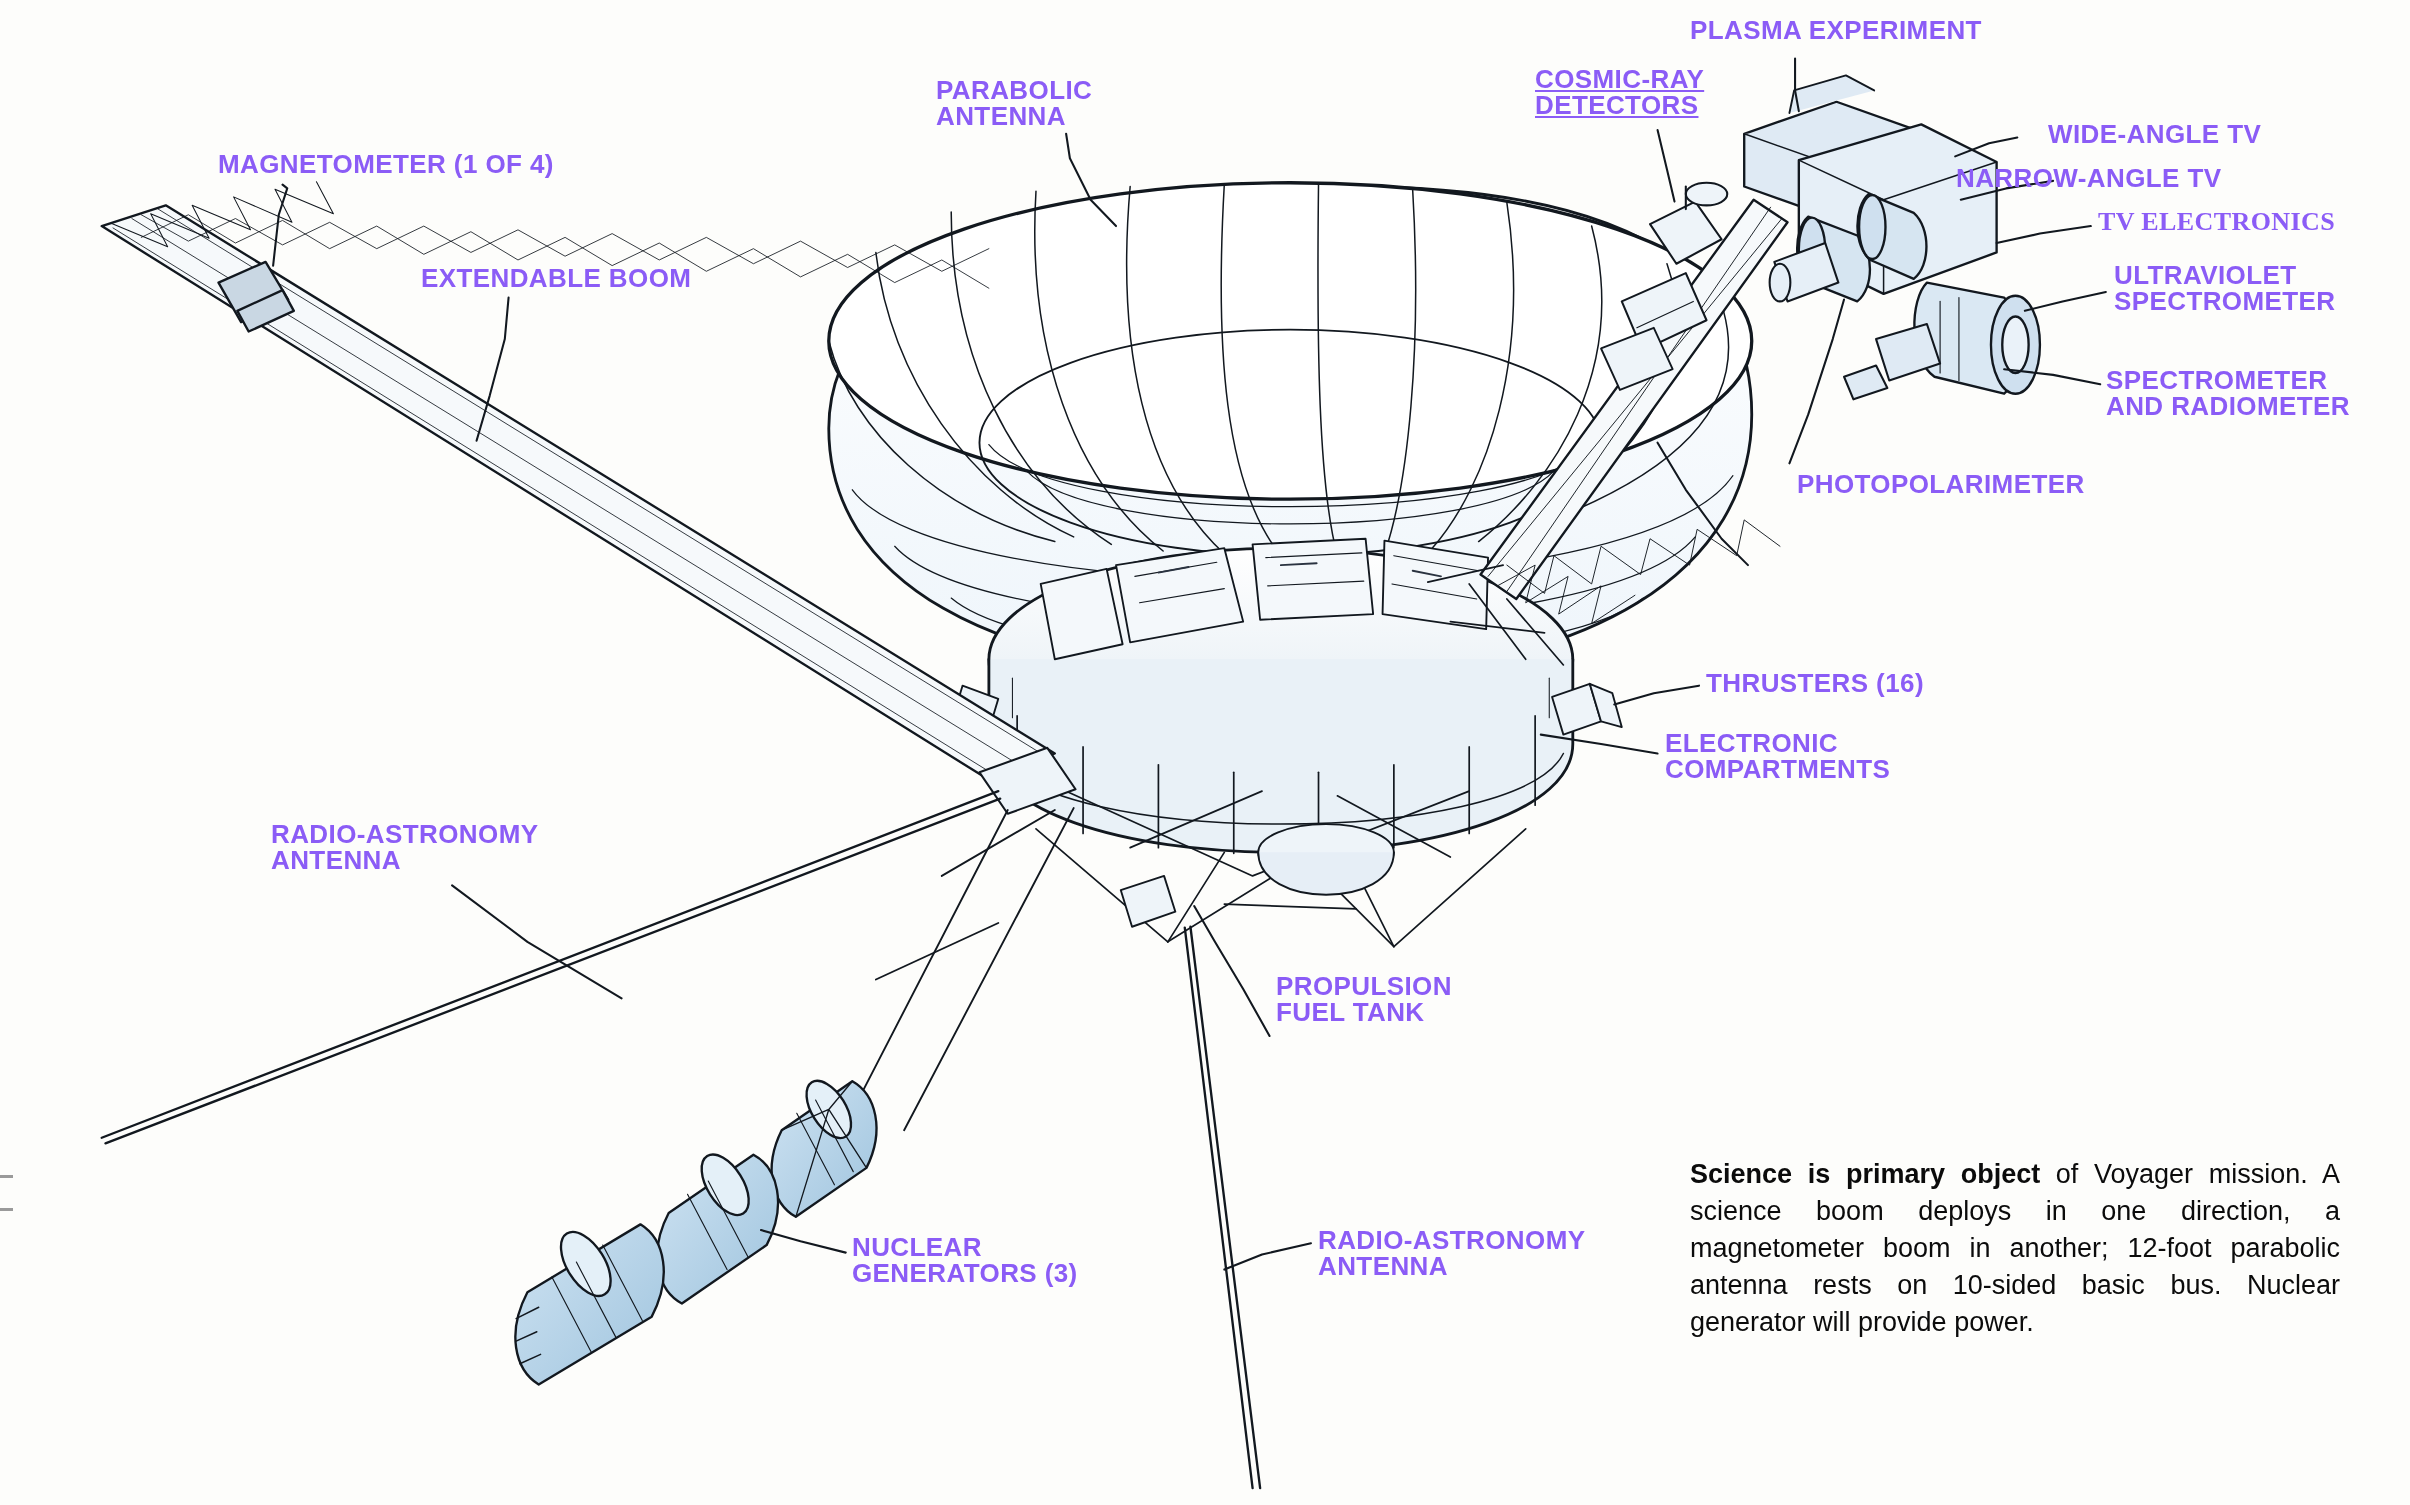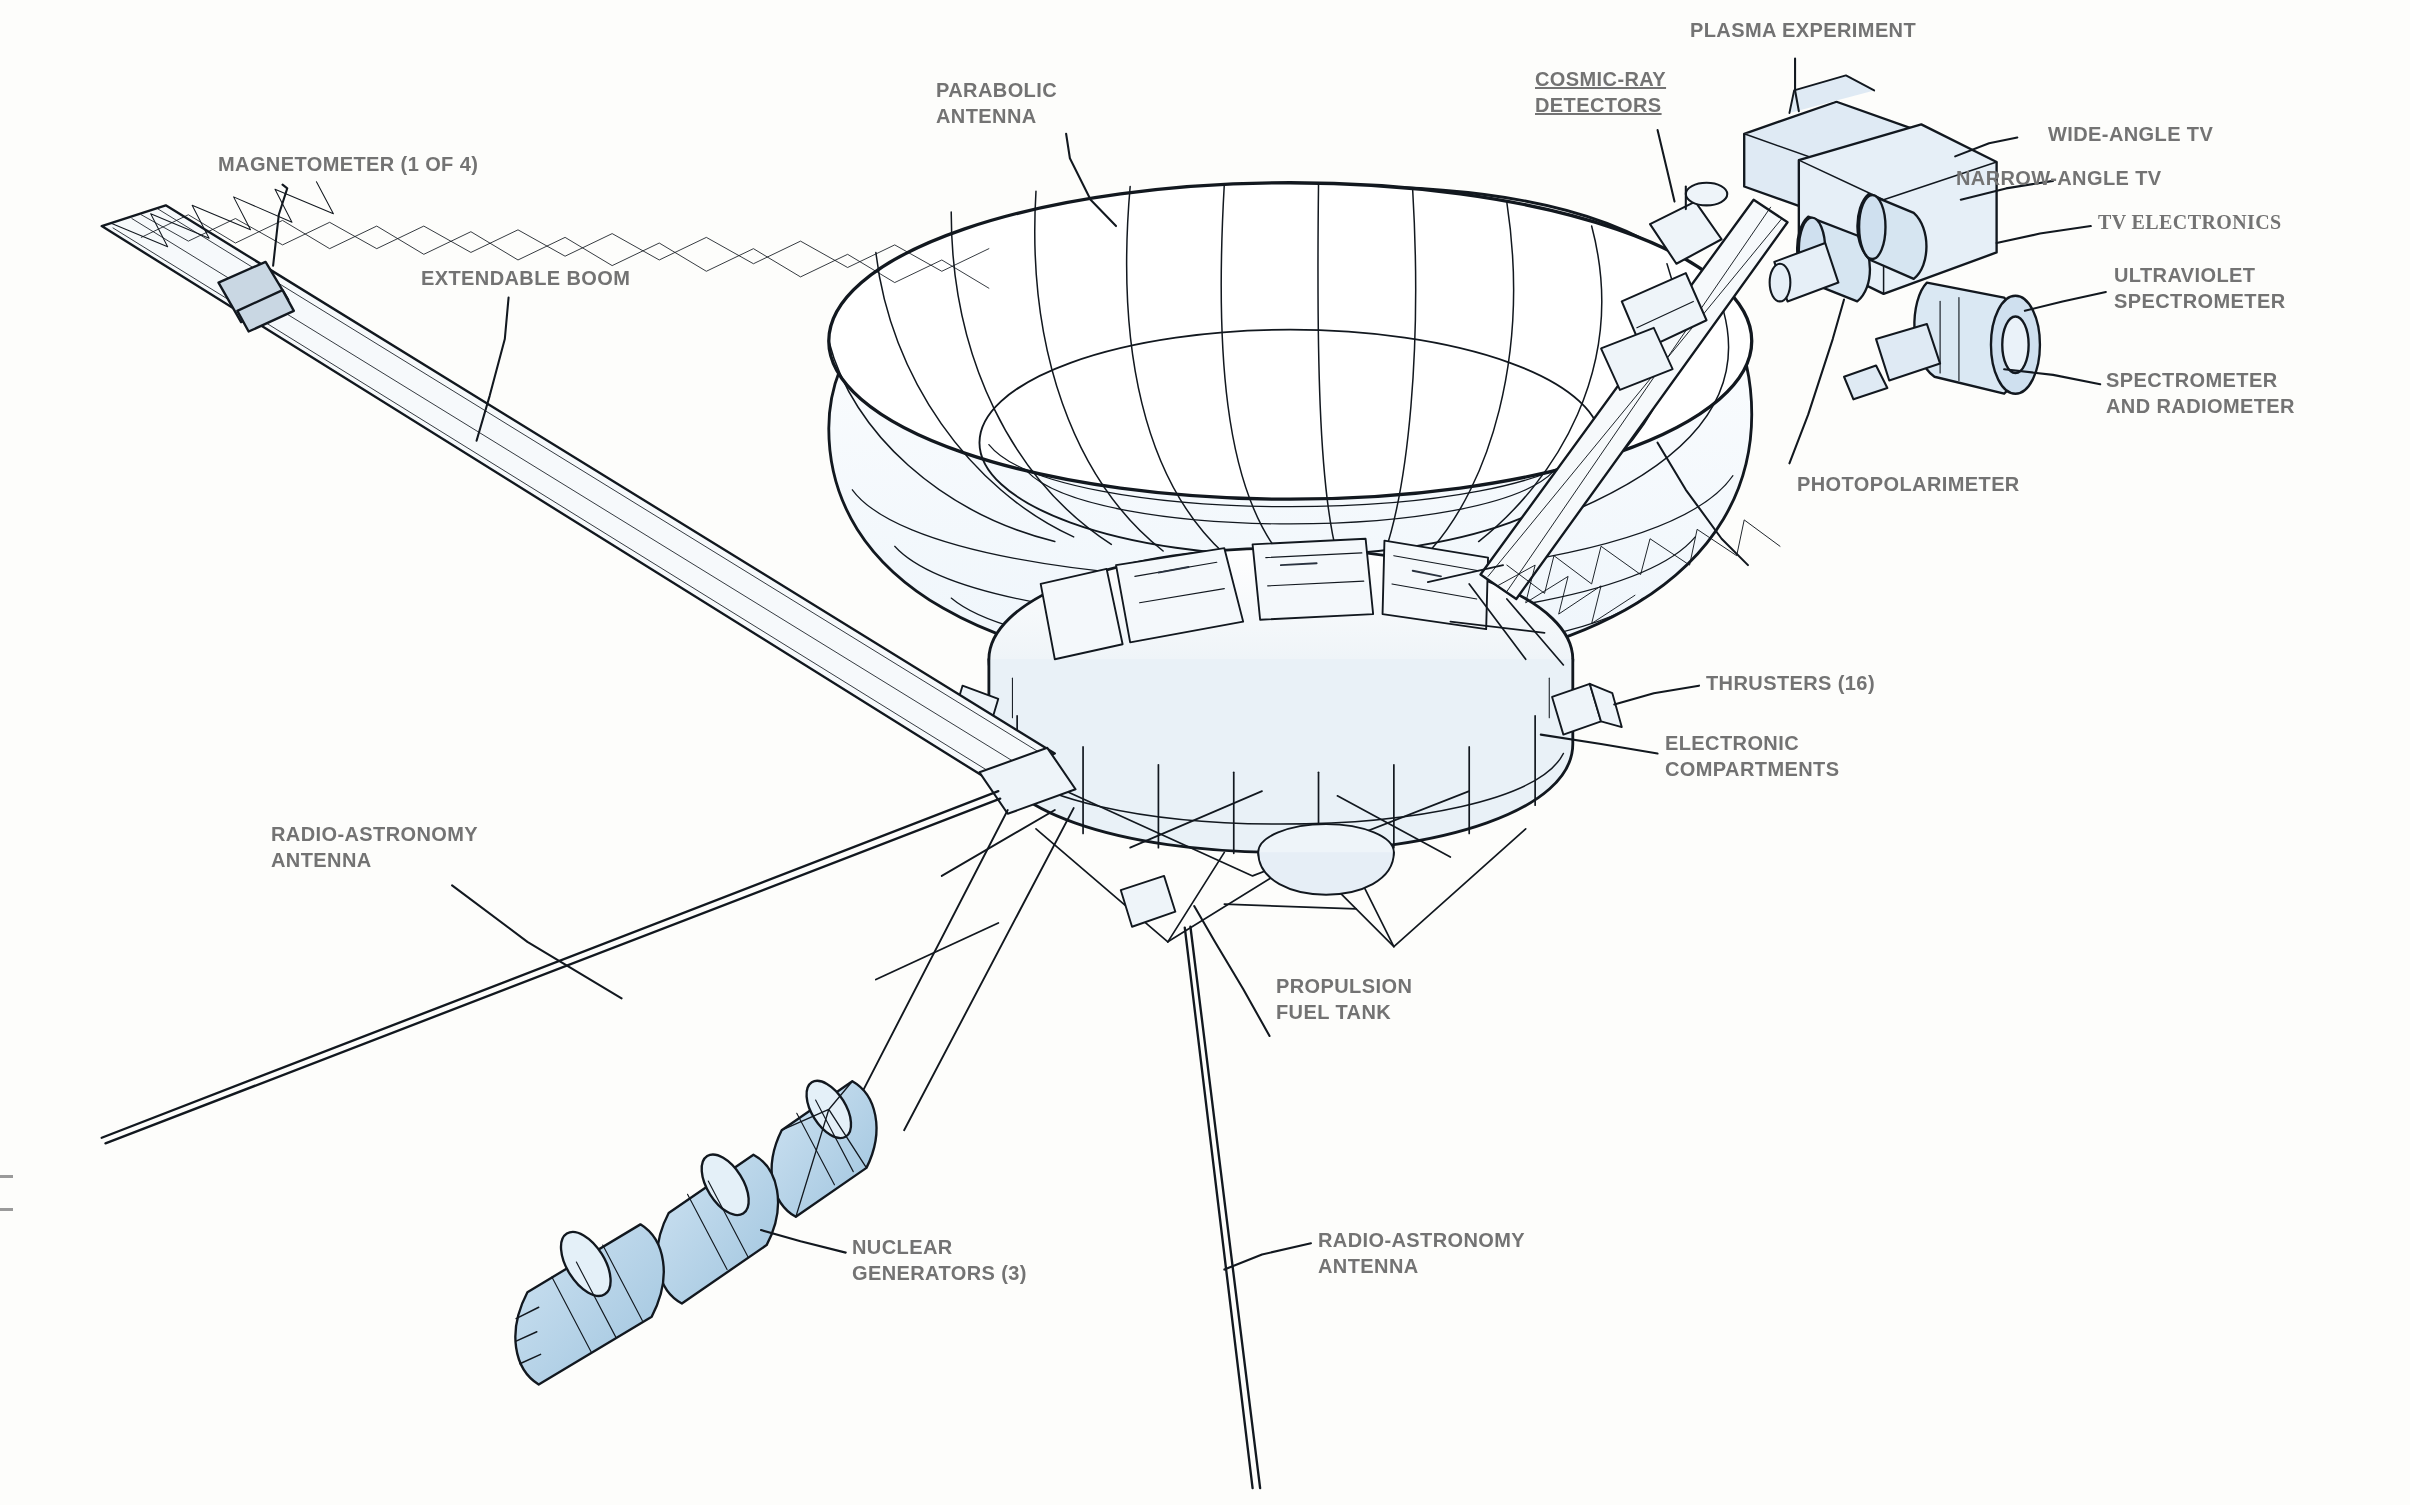--- a/index.html
+++ b/index.html
@@ -27,24 +27,24 @@
     position: absolute;
     left: 0; top: 0;
     width: 2411px;
     height: 1506px;
   }
   
   .lbl {
     position: absolute;
     font-family: "Liberation Sans", sans-serif;
     font-weight: bold;
-    font-size: 20px;
+    font-size: 26px;
     line-height: 26px;
     letter-spacing: 0.4px;
-    color: #737373;
+    color: #8b5cf6;
     white-space: pre-line;
   }
   
   #caption {
     position: absolute;
     left: 1690px;
     top: 1156px;
     width: 650px;
     font-family: "Liberation Sans", sans-serif;
     font-size: 27px;
@@ -391,15 +391,16 @@
 COMPARTMENTS</div>
   <div class="lbl" style="left:271px; top:821px;">RADIO-ASTRONOMY
 ANTENNA</div>
   <div class="lbl" style="left:1276px; top:973px;">PROPULSION
 FUEL TANK</div>
   <div class="lbl" style="left:1318px; top:1227px;">RADIO-ASTRONOMY
 ANTENNA</div>
   <div class="lbl" style="left:852px; top:1234px;">NUCLEAR
 GENERATORS (3)</div>
 
+  <div id="caption"><b>Science is primary object</b><span> of Voyager mission. A science boom deploys in one direction, a magnetometer boom in another; 12-foot parabolic antenna rests on 10-sided basic bus. Nuclear generator will provide power.</span></div>
 
 </div>
 
 
 </body></html>

